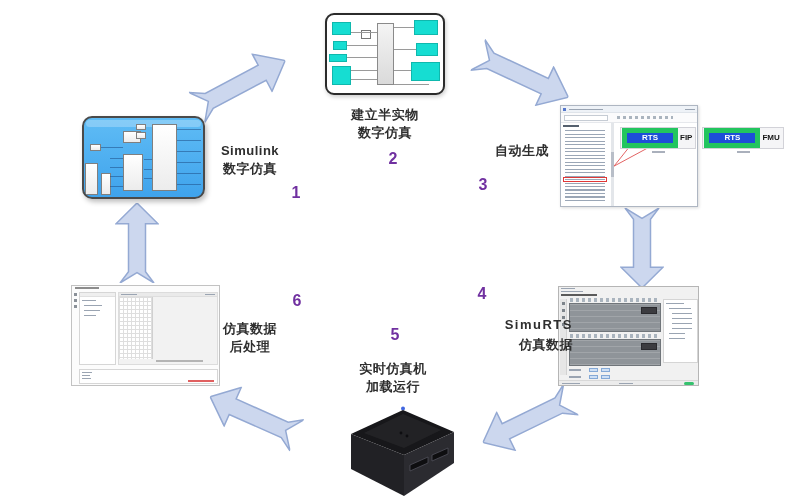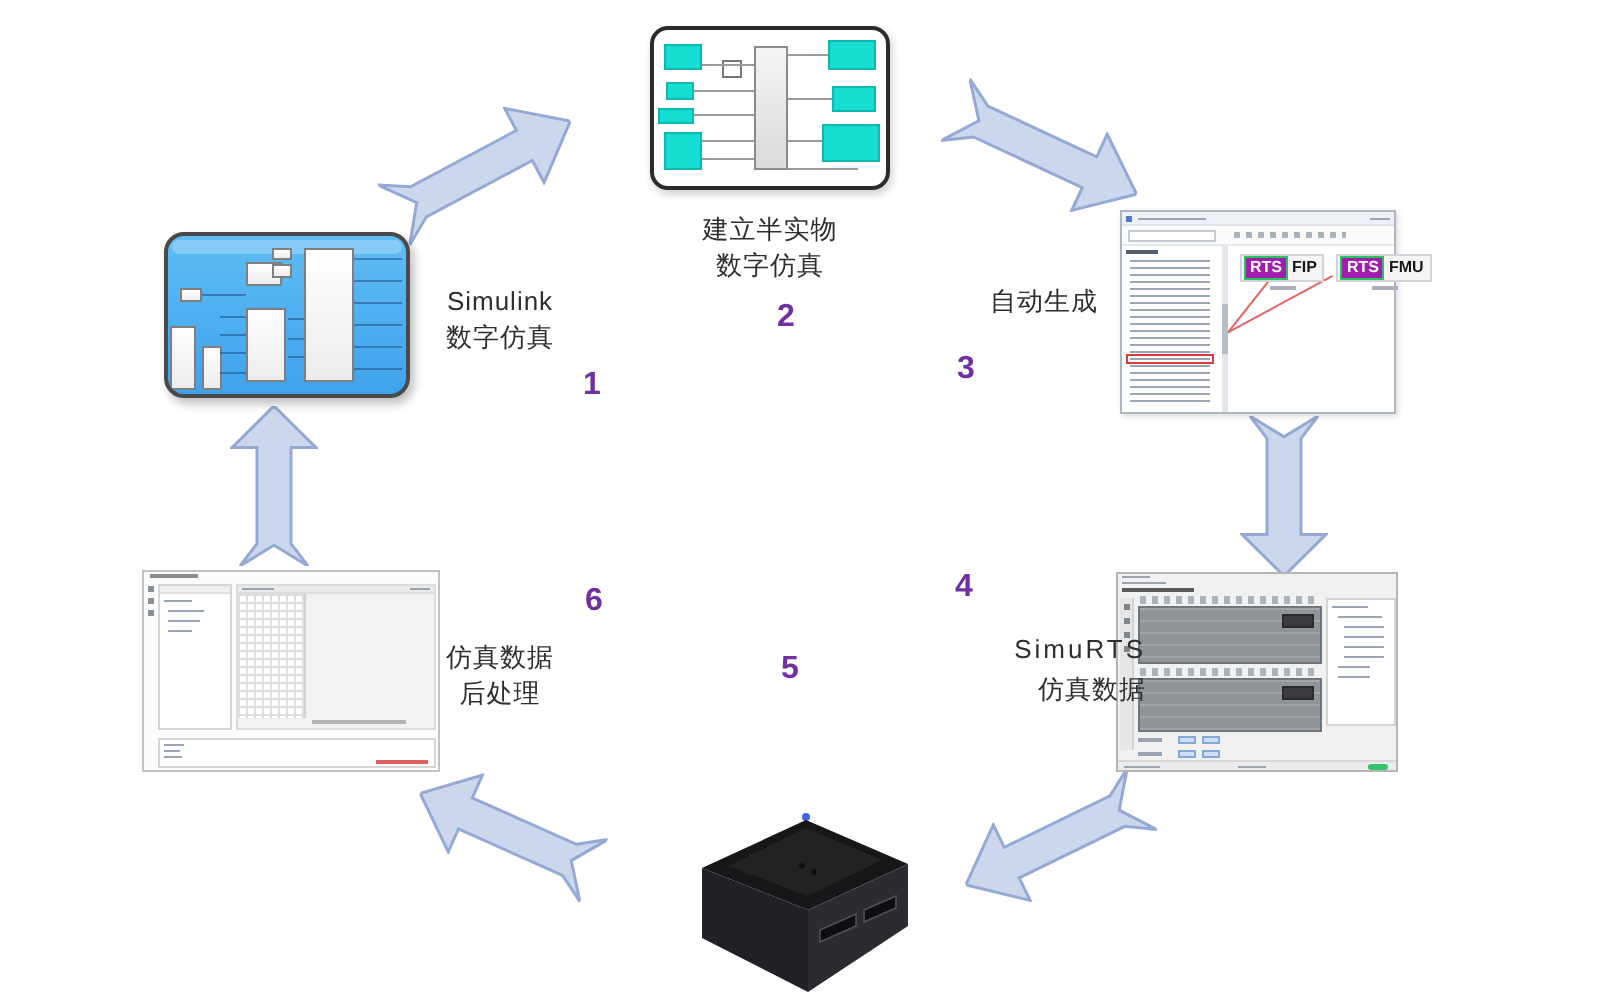--- a/index.html
+++ b/index.html
@@ -1,40 +1,40 @@
 <!DOCTYPE html>
 <html><head>
 <meta charset="utf-8">
 <style>
   * { margin:0; padding:0; box-sizing:border-box; }
   html,body { background:#ffffff; font-family:"Liberation Sans", sans-serif; }
   #canvas { position:relative; width:800px; height:500px; background:#ffffff; overflow:hidden; }
   .abs { position:absolute; }
-  .step-label { position:absolute; width:104px; text-align:center; font-size:13px; font-weight:400;
+  .step-label { position:absolute; width:104px; text-align:center; font-size:13px; font-weight:700;
                 color:#2e2e2e; line-height:18px; letter-spacing:0.5px; }
   .step-number { position:absolute; width:24px; text-align:center; font-size:16px; font-weight:600; color:#7030a0; }
   .arrow { position:absolute; transform-origin:50% 50%; }
   .arrow polygon { fill:#ccd7ee; stroke:#94a9d3; stroke-width:1.5; }
 
   
   .wblock { position:absolute; background:linear-gradient(#ffffff,#ececec); border:1px solid #7f7f7f; }
   .hline  { position:absolute; height:1px; background:rgba(25,70,125,.5); }
   .gline  { position:absolute; height:1px; background:#9a9a9a; }
   .cy     { position:absolute; background:#16ddd2; border:1px solid #0fb8ad; }
   .bar    { position:absolute; background:#9aa4b2; }
   .darkbar{ position:absolute; background:#5a5a5a; }
   .bars-v { background-image:repeating-linear-gradient(to bottom, #9aa6b6 0 1px, transparent 1px 3.5px); }
   .iconrow{ background-image:repeating-linear-gradient(to right, #aab4be 0 3px, transparent 3px 6px); }
   .plot   { position:absolute; background:#8f9499; border:1px solid #70757a;
             background-image:repeating-linear-gradient(to bottom, rgba(255,255,255,.16) 0 1px, transparent 1px 6px); }
   .legendbox { position:absolute; width:16px; height:7px; background:#3c3c40; border:1px solid #2a2a2e; }
   .btn-blue { position:absolute; width:9px; height:4px; background:#cfe0f5; border:1px solid #85a9d6; }
   .rts-pair { display:flex; align-items:center; background:#f5f5f7; border:1px solid #d2d2d8; padding:0 1px; }
-  .rts-badge { background:#a21caf; color:#fff; font-size:8px; font-weight:700; line-height:10px;
-               padding:0 2px; border:1px solid #22c55e; }
+  .rts-badge { background:#1d4ed8; color:#fff; font-size:8px; font-weight:700; line-height:10px;
+               padding:0 15px; border:5px solid #22c55e; }
   .rts-name  { font-size:8px; font-weight:700; color:#161616; line-height:10px; padding:0 2px; }
   .caption-bar { width:13px; height:2px; background:#aab0bc; margin:2px auto 0 auto; }
   .grid6 { background-color:#ffffff;
            background-image:linear-gradient(to right,#dedede 1px,transparent 1px),
                             linear-gradient(to bottom,#dedede 1px,transparent 1px);
            background-size:4px 4px; }
 </style>
 </head>
 <body>
 
@@ -217,20 +217,24 @@
     <polygon points="59,5 110,27 60,50 7,29" fill="#17171a"></polygon>
     <polygon points="7,29 60,50 60,91 7,64" fill="#212125"></polygon>
     <polygon points="60,50 110,27 110,58 60,91" fill="#2b2b30"></polygon>
     <polygon points="59,9 97,25 60,43 20,28" fill="rgba(255,255,255,0.05)"></polygon>
     <polygon points="66,60 84,52 84,58 66,66" fill="#0e0e10" stroke="#50505a" stroke-width="0.8"></polygon>
     <polygon points="88,50 104,43 104,49 88,56" fill="#0e0e10" stroke="#50505a" stroke-width="0.8"></polygon>
     <circle cx="57" cy="28" r="1.4" fill="#0d0d10"></circle>
     <circle cx="63" cy="31" r="1.4" fill="#0d0d10"></circle>
   </svg>
   <div class="step-number" style="left:383px;top:326px;">5</div>
+  <div class="step-label" style="left:341px;top:360px;">
+    <div>实时仿真机</div>
+    <div>加载运行</div>
+  </div>
 
   <div class="abs" style="left:71px;top:285px;width:149px;height:101px;background:#fcfcfc;border:1px solid #c2c2c2;">
     <div class="bar" style="left:3px;top:1px;width:24px;height:2px;background:#8c8c8c;"></div>
     <div class="abs" style="left:1px;top:5px;width:5px;height:72px;">
       <div class="abs" style="left:1px;top:2px;width:3px;height:3px;background:#8a9098;"></div>
       <div class="abs" style="left:1px;top:8px;width:3px;height:3px;background:#8a9098;"></div>
       <div class="abs" style="left:1px;top:14px;width:3px;height:3px;background:#8a9098;"></div>
     </div>
     <div class="abs" style="left:7px;top:6px;width:37px;height:73px;background:#fff;border:1px solid #d6d6d6;">
       <div class="abs" style="left:0;top:0;right:0;height:4px;background:#efefef;border-bottom:1px solid #e0e0e0;"></div>

